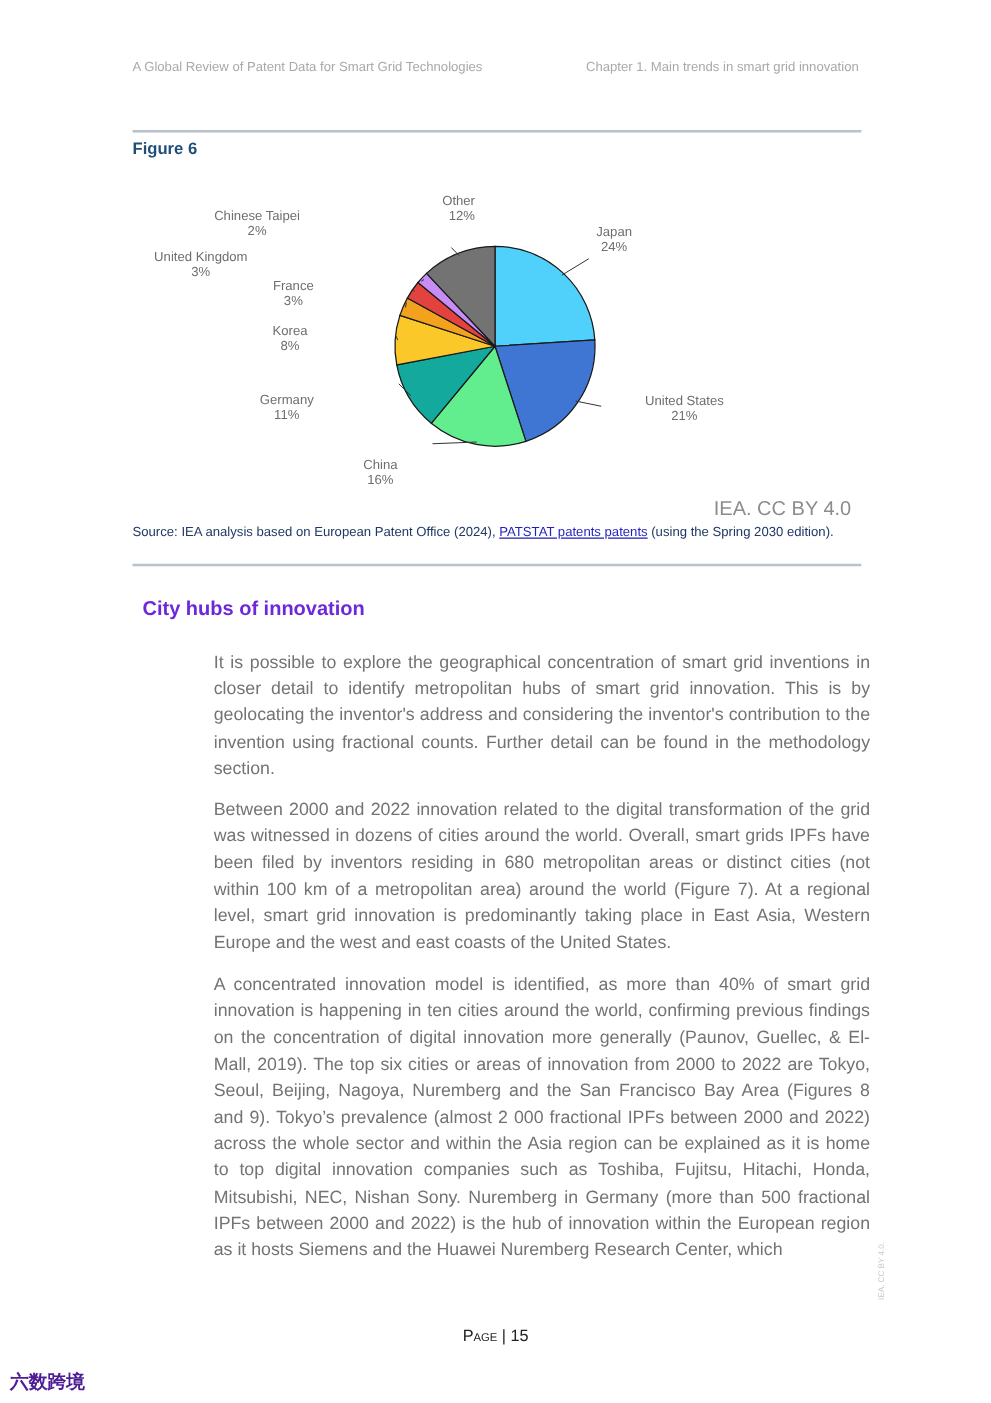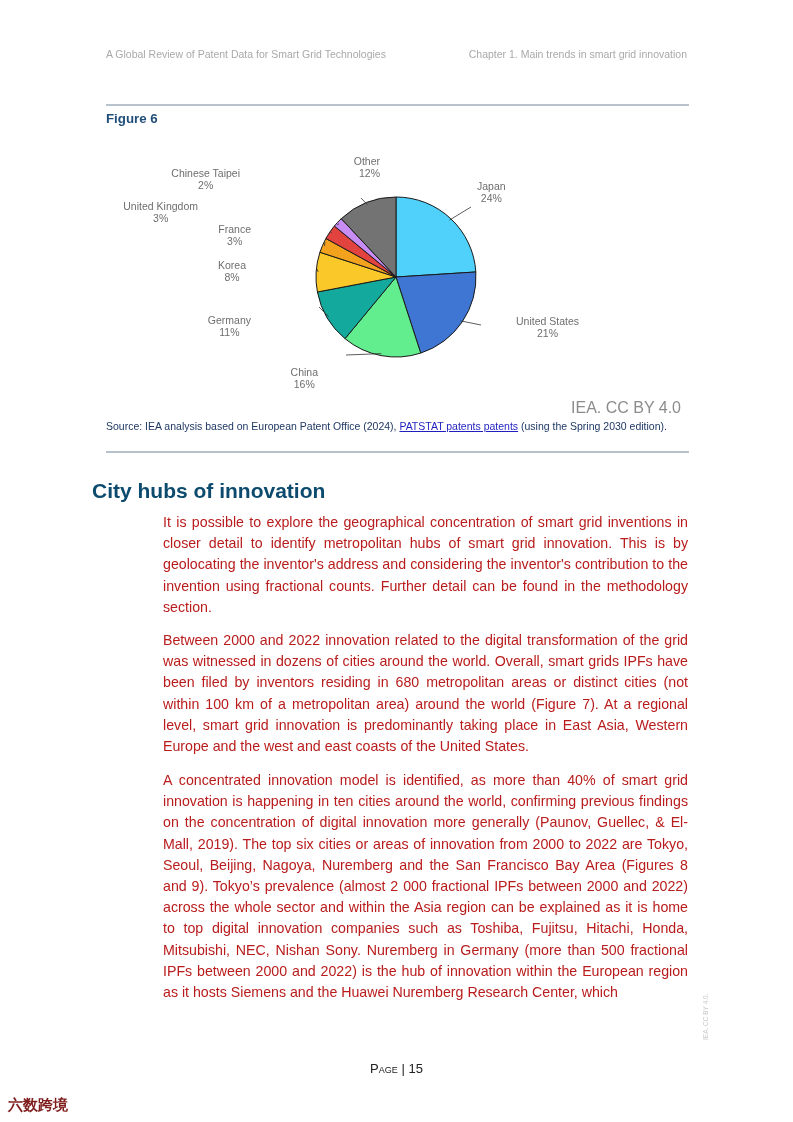--- a/index.html
+++ b/index.html
@@ -8,26 +8,26 @@
   .rule { position: absolute; left: 106px; width: 583px; height: 2px; background: #b8c2cc; }
   .fig-caption { position: absolute; top: 111px; left: 106px; width: 583px; display: flex; font-weight: bold; color: #1f4e79; font-size: 13.3px; line-height: 16px; }
   .fig-caption .fig-num { width: 85px; flex-shrink: 0; }
   .fig-caption .fig-title { flex: 1; }
   .chart-wrap { position: absolute; top: 155px; left: 106px; width: 583px; height: 240px; }
   .chart-wrap svg { position: absolute; left: 0; top: 0; }
   .chart-label { position: absolute; font-size: 10.5px; color: #6e6e6e; text-align: center; line-height: 12px; white-space: nowrap; }
   .credit { position: absolute; top: 399px; right: 112px; font-size: 16px; color: #8c8c8c; }
   .source { position: absolute; top: 420px; left: 106px; width: 583px; font-size: 10.5px; line-height: 12.5px; color: #1f3864; }
   .source a { color: #1f1fbf; text-decoration: underline; }
-  .section-title { position: absolute; top: 479px; left: 92px; font-size: 21px; font-weight: bold; color: #0c4a6e; }
-  .body-text { position: absolute; left: 163px; width: 525px; font-size: 14.2px; line-height: 21.2px; color: #b91c1c; text-align: justify; margin: 0; }
+  .section-title { position: absolute; top: 479px; left: 114px; font-size: 16px; font-weight: bold; color: #6d28d9; }
+  .body-text { position: absolute; left: 163px; width: 525px; font-size: 14.2px; line-height: 21.2px; color: #737373; text-align: justify; margin: 8px; }
   .page-number { position: absolute; top: 1061px; left: 0; right: 0; text-align: center; font-size: 13px; color: #222; }
   .page-number .small-caps { font-variant: small-caps; }
   .side-credit { position: absolute; left: 702px; top: 1040px; transform: rotate(-90deg); transform-origin: left top; font-size: 6.5px; color: #c8c8c8; white-space: nowrap; }
-  .watermark { position: absolute; left: 8px; top: 1096px; font-size: 15px; color: #7f1d1d; font-weight: bold; }
+  .watermark { position: absolute; left: 8px; top: 1096px; font-size: 15px; color: #4c1d95; font-weight: bold; }
 </style>
 </head>
 <body>
 
 <div class="running-header">
   <span>A Global Review of Patent Data for Smart Grid Technologies</span>
   <span>Chapter 1. Main trends in smart grid innovation</span>
 </div>
 
 <div class="rule" style="top:104px;"></div>

